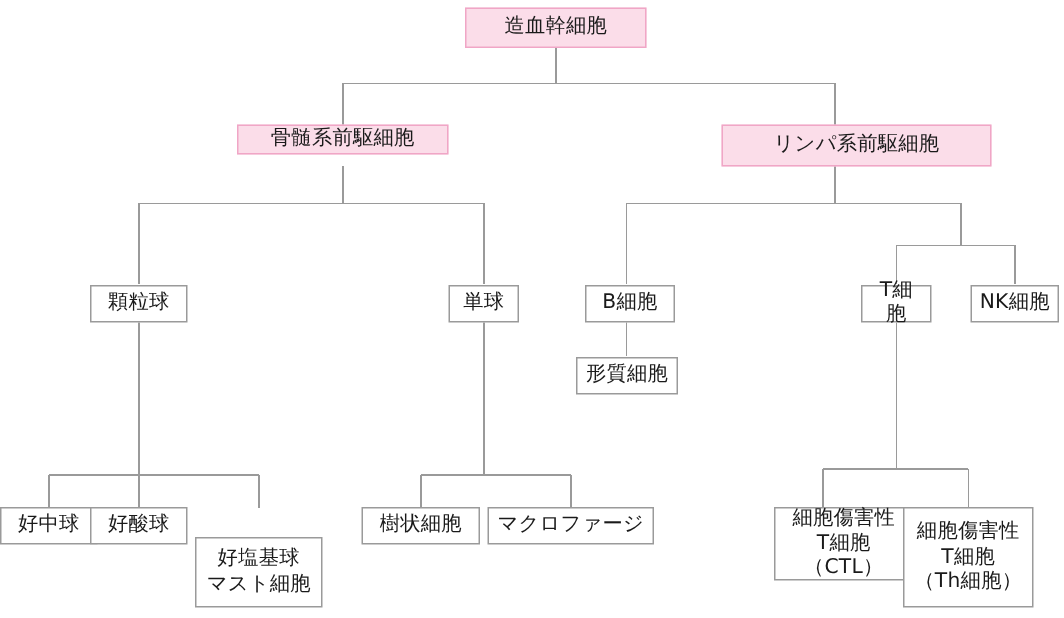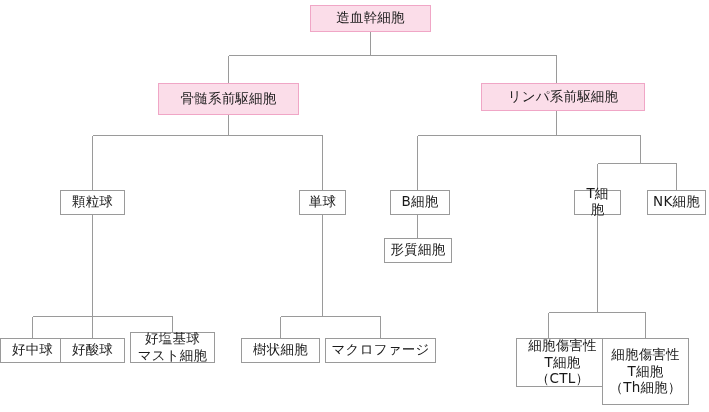--- a/index.html
+++ b/index.html
@@ -91,24 +91,24 @@
       <path d="M548.5 312.5 L645.5 312.5"></path>
       <path d="M548.5 312.5 L548.5 338.5"></path>
       <path d="M645.5 312.5 L645.5 338.5"></path>
     </g>
   </svg>
 
   <div class="node pink" style="left:310px; top:5px; width:121px; height:27px;">
     <span>造血幹細胞</span>
   </div>
 
-  <div class="node pink" style="left:158px; top:83px; width:141px; height:32px;">
+  <div class="node pink" style="left:158px; top:83px; width:141px; height:20px;">
     <span>骨髄系前駆細胞</span>
   </div>
-  <div class="node pink" style="left:481px; top:83px; width:164px; height:28px;">
+  <div class="node pink" style="left:481px; top:83px; width:180px; height:28px;">
     <span>リンパ系前駆細胞</span>
   </div>
 
   <div class="node" style="left:60px; top:190px; width:65px; height:25px;align-items:center;">
     <span>顆粒球</span>
   </div>
   <div class="node" style="left:299px; top:190px; width:47px; height:25px;">
     <span>単球</span>
   </div>
   <div class="node" style="left:390px; top:190px; width:60px; height:25px;">
@@ -124,21 +124,21 @@
   <div class="node" style="left:384px; top:238px; width:68px; height:25px;">
     <span>形質細胞</span>
   </div>
 
   <div class="node" style="left:0px; top:338px; width:65px; height:25px;">
     <span>好中球</span>
   </div>
   <div class="node" style="left:60px; top:338px; width:65px; height:25px;">
     <span>好酸球</span>
   </div>
-  <div class="node multiline" style="left:130px; top:332px; width:85px; height:31px;">
+  <div class="node multiline" style="left:130px; top:358px; width:85px; height:47px;">
     <span>好塩基球
 マスト細胞</span>
   </div>
   <div class="node" style="left:241px; top:338px; width:79px; height:25px;">
     <span>樹状細胞</span>
   </div>
   <div class="node" style="left:325px; top:338px; width:111px; height:25px;">
     <span>マクロファージ</span>
   </div>
   <div class="node multiline" style="left:516px; top:338px; width:87px; height:49px;padding-left:11px;">

